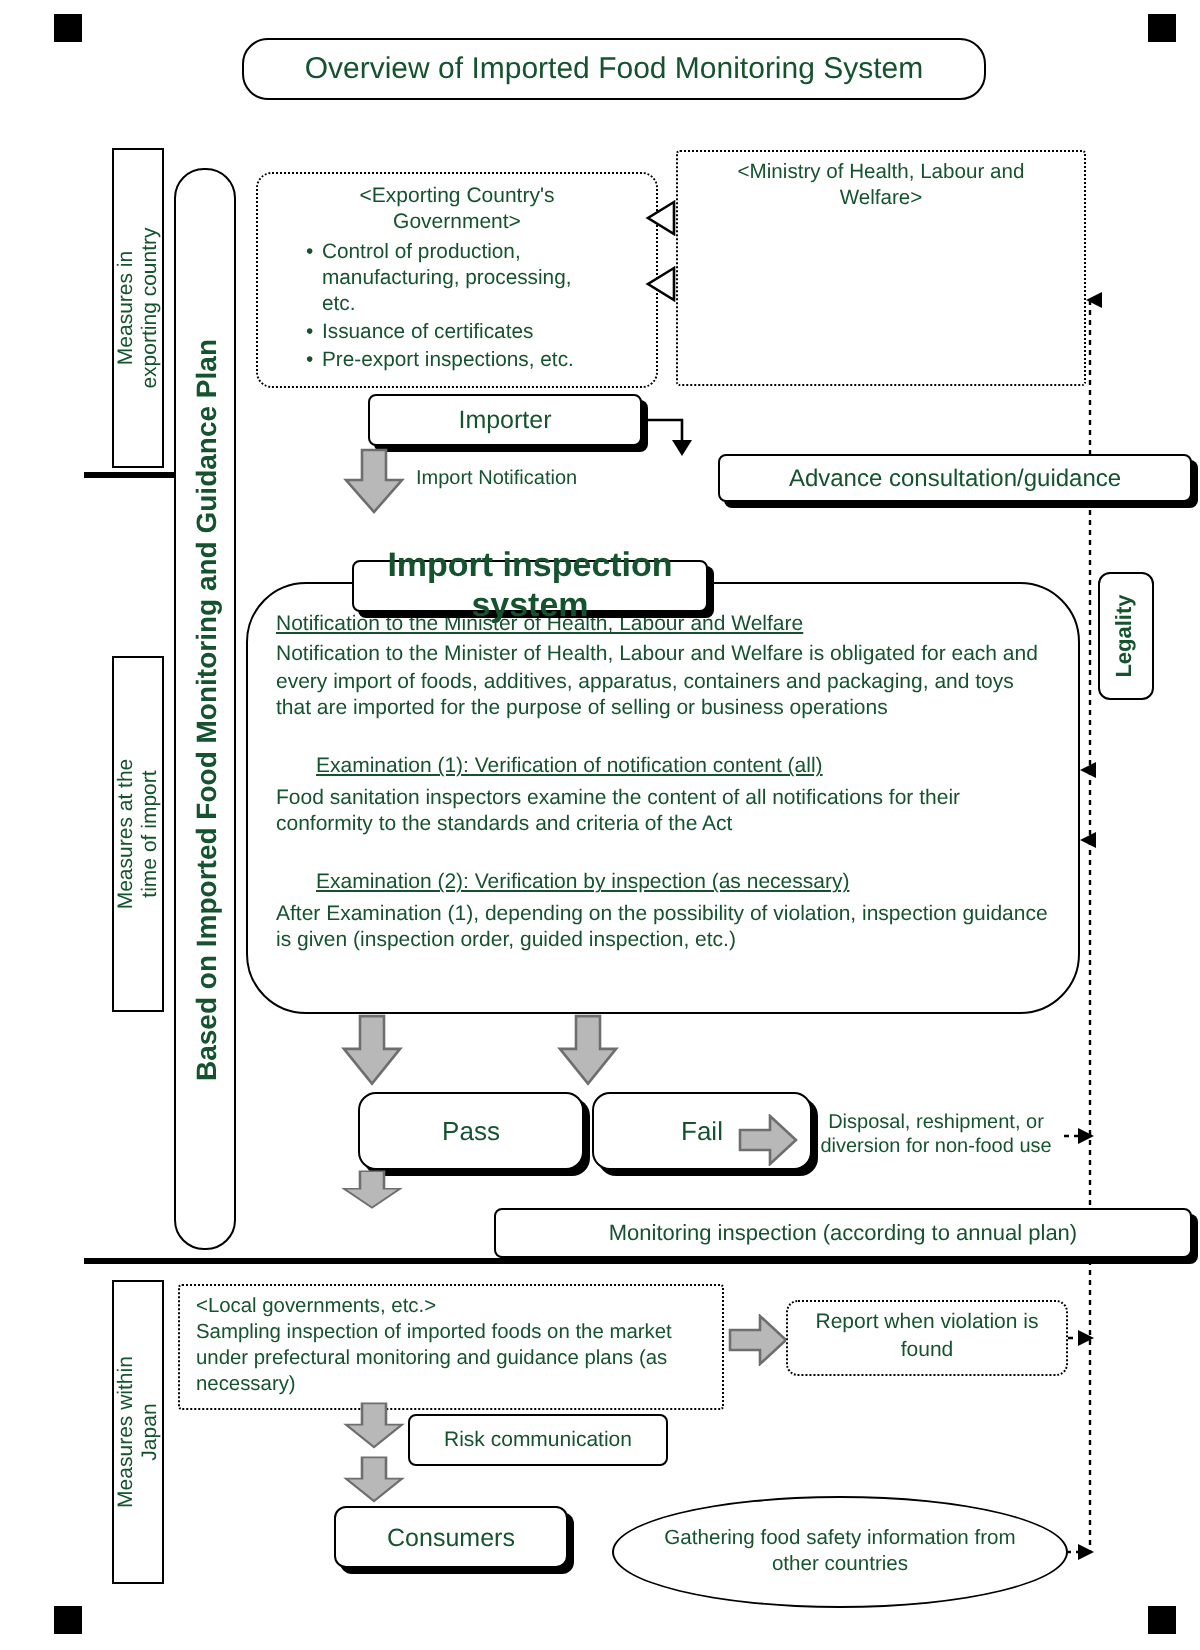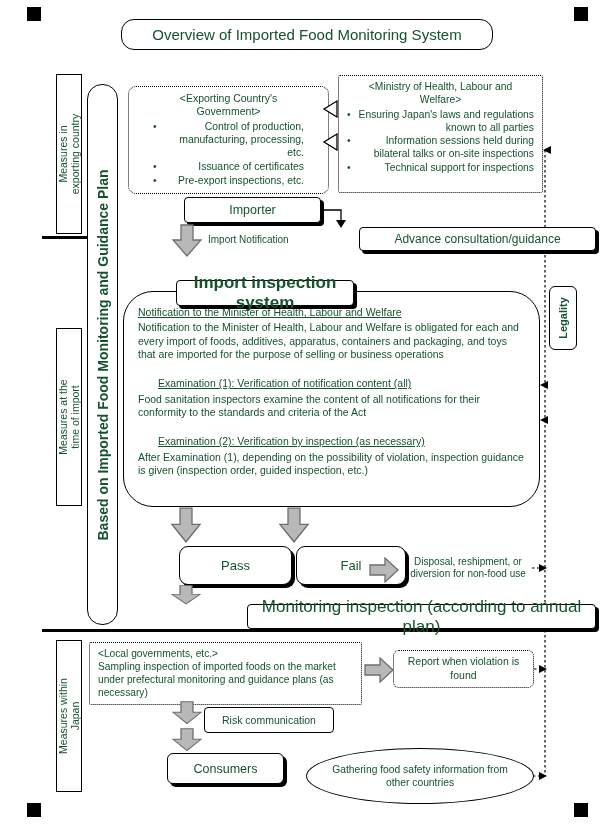--- a/index.html
+++ b/index.html
@@ -11,21 +11,21 @@
   }
   .abs { position: absolute; }
   .box { position: absolute; border: 1.5px solid #000; background: #fff; }
   .dottedb { border-style: dotted; }
   .shadow { box-shadow: 3px 3px 0 #000; margin-left: 40px; }
   .center { display: flex; align-items: center; justify-content: center; text-align: center; }
   .vrot { position: absolute; left: 50%; top: 50%;
           transform: translate(-50%,-50%) rotate(-90deg);
           text-align: center; line-height: 1.15; }
   .u { text-decoration: underline; }
-  .bullets { list-style: none; text-align: right; }
+  .bullets { list-style: none; }
   .bullets li { position: relative; padding-left: 8px; margin: 1px 0; line-height: 1.25; }
   .bullets li::before { content: "\2022"; position: absolute; left: 0; top: 0; }
   .mark { position: absolute; width: 14px; height: 14px; background: #000; }
   .divider { position: absolute; height: 3px; background: #000; }
   .overlay { position: absolute; left: 0; top: 0; }
   .detail { font-size: 10.5px; line-height: 1.27; }
   .detail p { margin: 2px 0; }
   .hd { margin-top: 16px; }
   .ind1 { margin-left: 20px; }
   .ind2 { margin-left: 32px; }
@@ -84,25 +84,20 @@
     <div style="text-align:center;line-height:1.25;margin-bottom:2px">&lt;Exporting Country's Government&gt;</div>
     <ul class="bullets" style="font-size:10.4px">
       <li>Control of production, manufacturing, processing, etc.</li>
       <li>Issuance of certificates</li>
       <li>Pre-export inspections, etc.</li>
     </ul>
   </div>
 
   <div class="box dottedb" style="left:338px;top:75px;width:205px;height:118px;border-radius:2px;padding:5px 8px;font-size:10.3px">
     <div style="text-align:center;line-height:1.25;margin-bottom:2px">&lt;Ministry of Health, Labour and Welfare&gt;</div>
-    <ul class="bullets">
-      <li>Ensuring Japan's laws and regulations known to all parties</li>
-      <li>Information sessions held during bilateral talks or on-site inspections</li>
-      <li>Technical support for inspections</li>
-    </ul>
   </div>
 
   <svg class="abs" style="left:322px;top:100px" width="16" height="18" viewBox="0 0 16 18">
     <polygon points="15,1 2,9 15,17" fill="#fff" stroke="#000" stroke-width="1.3"></polygon>
   </svg>
   <svg class="abs" style="left:322px;top:133px" width="16" height="18" viewBox="0 0 16 18">
     <polygon points="15,1 2,9 15,17" fill="#fff" stroke="#000" stroke-width="1.3"></polygon>
   </svg>
 
   <div class="box center shadow" style="left:144px;top:197px;width:137px;height:26px;border-radius:4px;font-size:12.5px">Importer</div>
@@ -136,21 +131,21 @@
   <div class="box center shadow" style="left:256px;top:546px;width:110px;height:39px;border-radius:9px;font-size:13px">Fail</div>
 
   <svg class="abs" style="left:369px;top:557px" width="30" height="26" viewBox="0 0 30 26">
     <polygon points="1,8 16,8 16,1 29,13 16,25 16,18 1,18" fill="#b8b8b8" stroke="#6e6e6e" stroke-width="1.3"></polygon>
   </svg>
   <div class="abs center" style="left:402px;top:540px;width:132px;height:56px;font-size:10px;line-height:1.25">Disposal, reshipment, or diversion for non-food use</div>
 
   <svg class="abs" style="left:170px;top:585px" width="32" height="20" viewBox="0 0 32 34" preserveAspectRatio="none">
     <polygon points="10,1 22,1 22,16 30,16 16,32 2,16 10,16" fill="#b8b8b8" stroke="#6e6e6e" stroke-width="1.3"></polygon>
   </svg>
-  <div class="box center shadow" style="left:207px;top:604px;width:349px;height:25px;border-radius:4px;font-size:17px">Monitoring inspection (according to annual plan)</div>
+  <div class="box center shadow" style="left:207px;top:604px;width:349px;height:25px;border-radius:4px;font-size:11px">Monitoring inspection (according to annual plan)</div>
 
   <div class="box" style="left:549px;top:286px;width:28px;height:64px;border-radius:6px">
     <div class="vrot" style="width:54px;font-size:11px;font-weight:bold;white-space:nowrap">Legality</div>
   </div>
 
   <div class="box dottedb" style="left:89px;top:642px;width:273px;height:63px;border-radius:2px;padding:4px 8px;font-size:10.2px;line-height:1.28">
     <div>&lt;Local governments, etc.&gt;</div>
     <div>Sampling inspection of imported foods on the market under prefectural monitoring and guidance plans  (as necessary)</div>
   </div>
 

